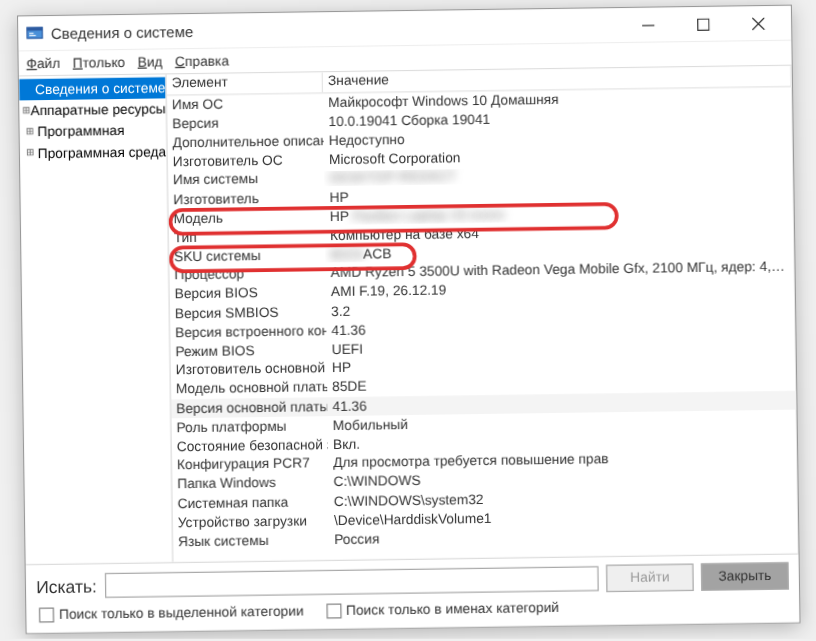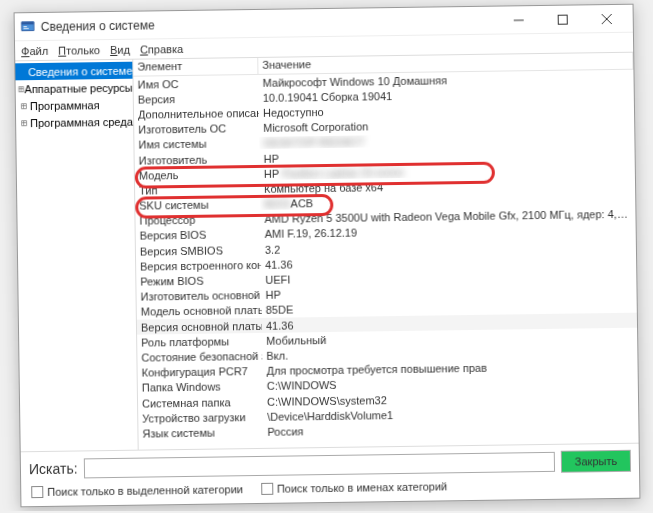--- a/index.html
+++ b/index.html
@@ -30,21 +30,21 @@
     .row { height: 15.2px; display: flex; align-items: center; font-size: 11px; color: #333; }
     .row .c1 { width: 125px; padding-left: 4px; white-space: nowrap; overflow: hidden; flex-shrink: 0; }
     .row .c2 { flex: 1; padding-left: 4px; white-space: nowrap; overflow: hidden; text-overflow: ellipsis; padding-right: 6px; }
     .row.alt { background: #f4f4f4; }
     .blur { color: transparent !important; text-shadow: 0 0 7px rgba(120,120,120,.95); user-select: none; }
     .highlight { position: absolute; border: 3px solid #e03030; border-radius: 14px; pointer-events: none; }
     .bottom { border-top: 1px solid #ddd; padding: 6px 8px 8px 8px; display: flex; flex-direction: column; gap: 6px; background: #fff; }
     .search-row { display: flex; align-items: center; gap: 6px; }
     .search-label { font-size: 14px; color: #333; white-space: nowrap; }
     .search-input { flex: 1; height: 20px; border: 1px solid #aaa; background: #fff; padding: 0 4px; font-size: 11px; }
-    .btn { height: 22px; min-width: 70px; border: 1px solid #adadad; background: #22c55e; font-size: 11px; color: #333; display: inline-flex; align-items: center; justify-content: center; padding: 0 10px; }
+    .btn { height: 22px; min-width: 70px; border: 1px solid #adadad; background: #a3a3a3; font-size: 11px; color: #333; display: inline-flex; align-items: center; justify-content: center; padding: 0 10px; }
     .btn.disabled { color: #9a9a9a; background: #efefef; }
     .checks-row { display: flex; gap: 18px; align-items: center; padding-left: 2px; }
     .chk { display: flex; align-items: center; gap: 4px; font-size: 11px; color: #333; }
     .chk-box { width: 12px; height: 12px; border: 1px solid #888; background: #fff; display: inline-block; }
   </style>
 </head>
 <body>
 
 <div class="shadow-wrap">
   <div class="window">
@@ -210,20 +210,21 @@
               <div class="c2">Россия</div>
             </div>
           </div>
       </div>
     </div>
 
     <div class="bottom">
       <div class="search-row">
         <span class="search-label">Искать:</span>
         <input class="search-input" type="text" style="">
+        <span class="btn disabled">Найти</span>
         <span class="btn">Закрыть</span>
       </div>
       <div class="checks-row">
         <label class="chk">
             <span class="chk-box"></span>
             <span>Поиск только в выделенной категории</span>
           </label>
         <label class="chk">
             <span class="chk-box"></span>
             <span>Поиск только в именах категорий</span>

